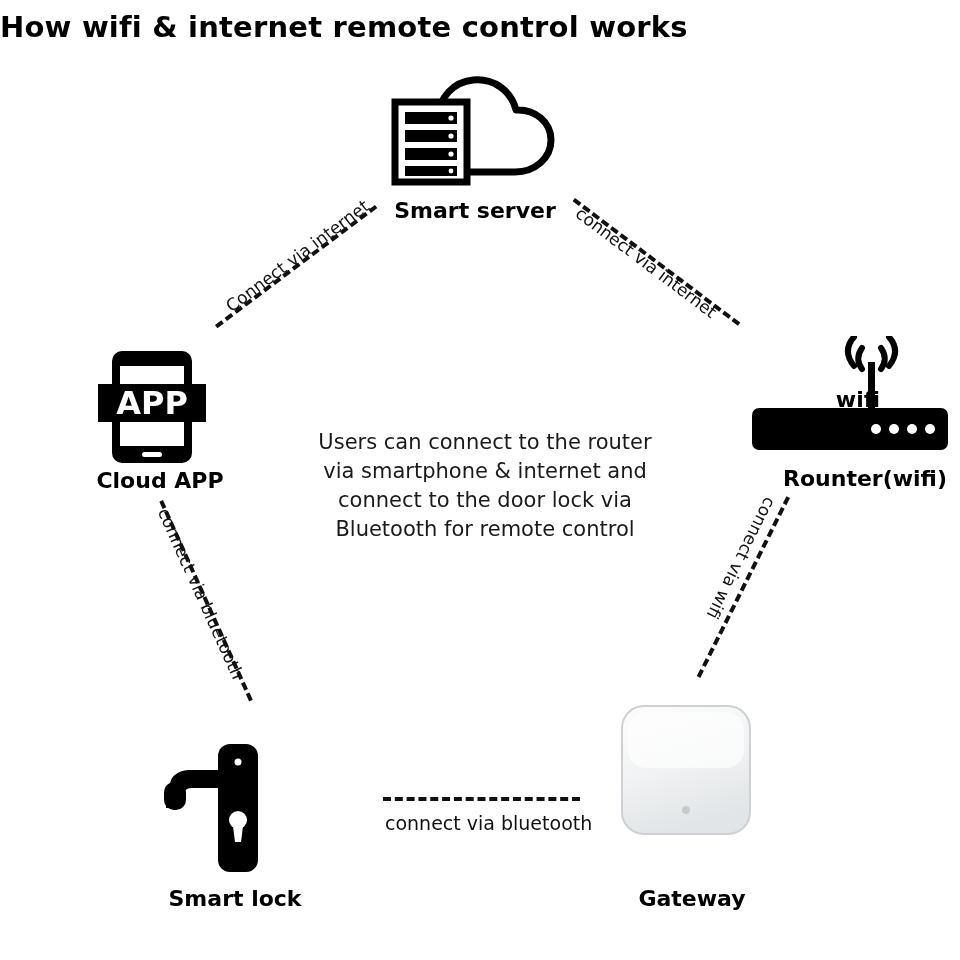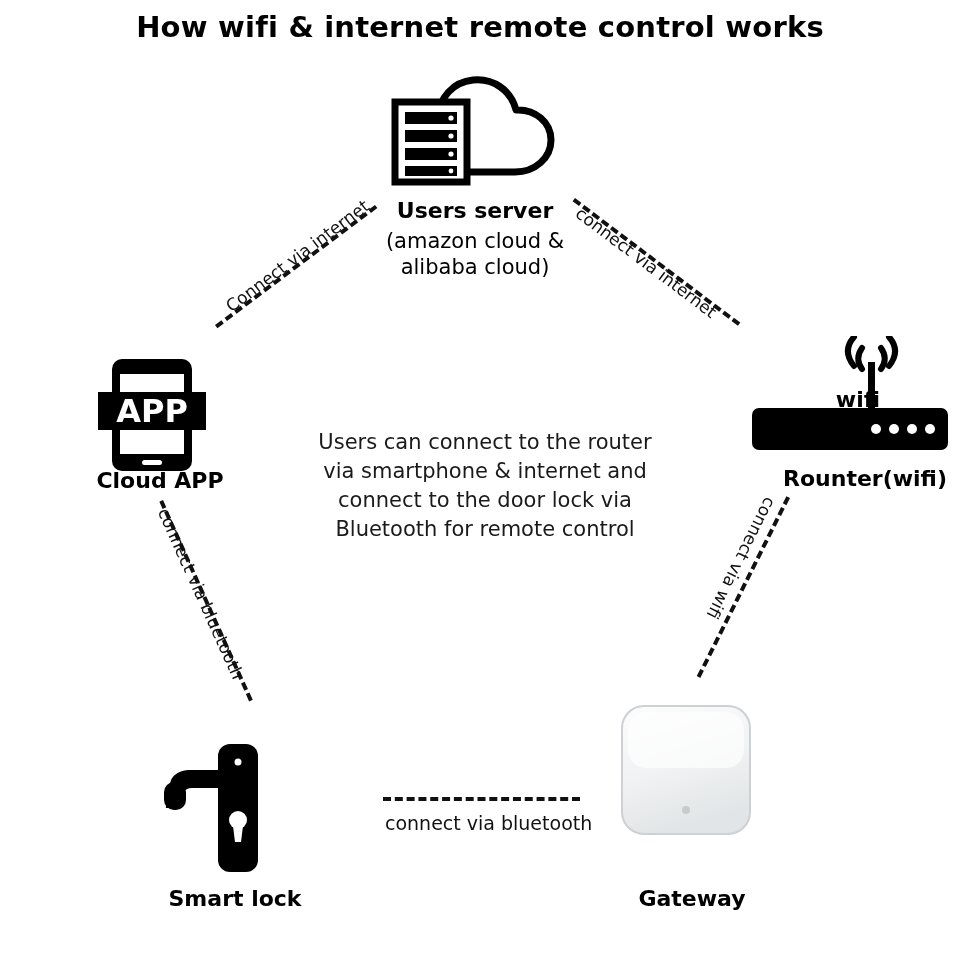--- a/index.html
+++ b/index.html
@@ -17,21 +17,21 @@
     height: 960px;
     background: #ffffff;
     overflow: hidden;
   }
   .abs { position: absolute; }
 
   #diagram-title {
     left: 0;
     top: 10px;
     width: 960px;
-    text-align: center;
+    text-align: left;
     font-size: 29px;
     font-weight: bold;
     letter-spacing: 0.2px;
   }
 
   
   .node-label {
     text-align: center;
     font-size: 22px;
     font-weight: bold;
@@ -73,21 +73,21 @@
 
   
   .icon-wrap { position: absolute; }
 
   
   #cloud-icon { left: 383px; top: 72px; }
   #cloud-label { left: 350px; top: 198px; width: 250px; }
   #cloud-sub   { left: 345px; top: 228px; width: 260px; }
 
   
-  #app-icon  { left: 98px;  top: 356px; }
+  #app-icon  { left: 98px;  top: 348px; }
   #app-label { left: 50px;  top: 468px; width: 220px; }
 
   
   #router-icon  { left: 750px; top: 336px; }
   #router-wifi-label { left: 760px; top: 387px; width: 120px; text-align: right; }
   #router-label { left: 735px; top: 466px; width: 260px; }
 
   
   #gateway-icon  { left: 618px; top: 702px; }
   #gateway-label { left: 572px; top: 886px; width: 240px; }
@@ -127,22 +127,21 @@
       <rect x="22" y="40" width="52" height="12" fill="#000"></rect>
       <rect x="22" y="58" width="52" height="12" fill="#000"></rect>
       <rect x="22" y="76" width="52" height="12" fill="#000"></rect>
       <rect x="22" y="94" width="52" height="10" fill="#000"></rect>
       <circle cx="68" cy="46" r="2.6" fill="#ffffff"></circle>
       <circle cx="68" cy="64" r="2.6" fill="#ffffff"></circle>
       <circle cx="68" cy="82" r="2.6" fill="#ffffff"></circle>
       <circle cx="68" cy="99" r="2.4" fill="#ffffff"></circle>
     </svg>
   </div>
-  <div class="abs node-label" id="cloud-label">Users server</div>
-  <div class="abs node-sub" id="cloud-sub">(amazon cloud &amp; alibaba cloud)</div>
+  <div class="abs node-label" id="cloud-label">Smart server</div>
 
   <div class="icon-wrap" id="app-icon">
     <svg width="108" height="118" viewBox="0 0 108 118" xmlns="http://www.w3.org/2000/svg">
       <rect x="14" y="3" width="80" height="112" rx="10" ry="10" fill="#000"></rect>
       <rect x="22" y="18" width="64" height="80" fill="#ffffff"></rect>
       <rect x="0" y="36" width="108" height="38" fill="#000"></rect>
       <text x="54" y="66" font-family="DejaVu Sans, sans-serif" font-size="32" font-weight="bold" fill="#ffffff" text-anchor="middle">APP</text>
       <rect x="44" y="104" width="20" height="5" rx="2.5" fill="#ffffff"></rect>
     </svg>
   </div>

